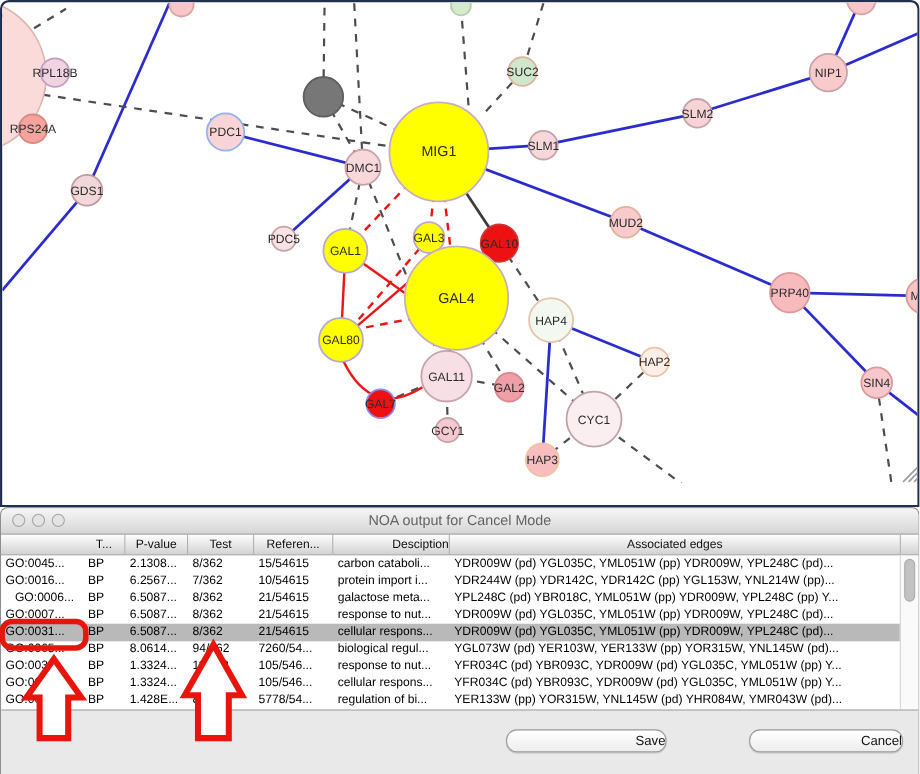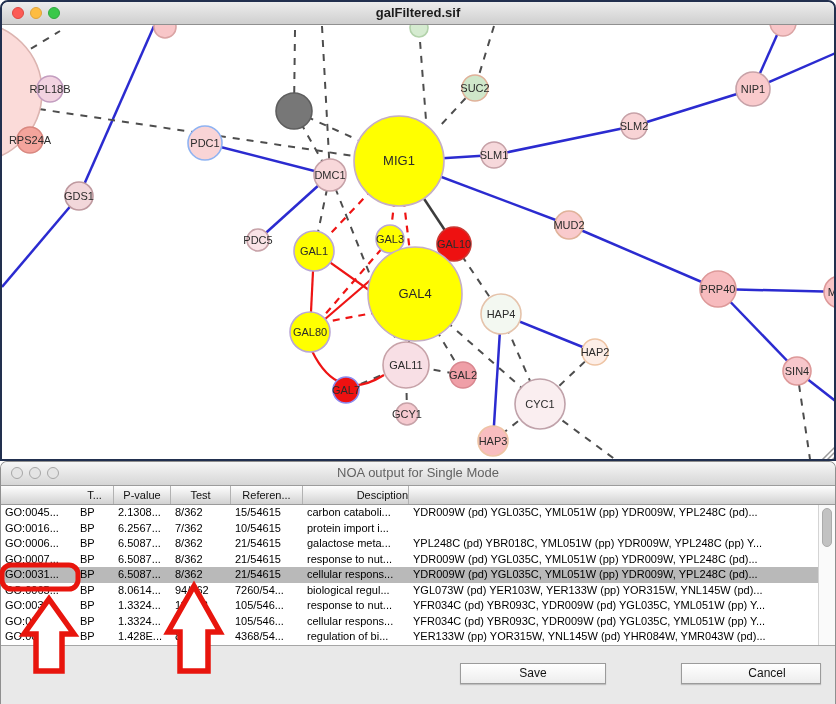--- a/index.html
+++ b/index.html
@@ -33,37 +33,31 @@
   #tbody{position:relative;height:140px;background:#fff;overflow:hidden;}
   .trow{display:flex;height:15.5px;font-size:11px;line-height:15.5px;white-space:nowrap;color:#000;}
   .trow.sel{background:#b9b9b9;}
   .tcell{box-sizing:border-box;padding-left:4px;overflow:hidden;flex-shrink:0;}
   #vscroll{position:absolute;right:0;top:0;width:17px;height:140px;background:#fafafa;
            border-left:1px solid #d4d4d4;box-sizing:border-box;}
   #vthumb{position:absolute;left:3px;top:3px;width:10px;height:39px;border-radius:6px;
           background:#c2c2c2;border:1px solid #ababab;box-sizing:border-box;}
   #btm-panel{height:60px;border-top:1px solid #a6a6a6;background:#e9e9e9;position:relative;}
   .btn{position:absolute;top:17px;height:21px;box-sizing:border-box;border:1px solid #9b9b9b;
-       border-radius:0;background:linear-gradient(#ffffff,#ededed);font-size:12px;
-       line-height:19px;text-align:center;color:#111;box-shadow:0 1px 1px rgba(0,0,0,.18);}
+       border-radius:10px;background:linear-gradient(#ffffff,#ededed);font-size:12px;
+       line-height:19px;text-align:right;color:#111;box-shadow:0 1px 1px rgba(0,0,0,.18);}
   #save-btn{left:459px;width:146px;}
   #cancel-btn{left:680px;width:140px;padding-left:32px;}
   
   #ann{position:absolute;left:0;top:0;z-index:60;pointer-events:none;}
 </style>
 </head>
 <body>
 
 <div id="win1">
-  <div class="titlebar1">
-    <span class="tl tl-red"></span>
-    <span class="tl tl-yellow"></span>
-    <span class="tl tl-green"></span>
-    <div class="title1">galFiltered.sif</div>
-  </div>
   <svg id="net" width="836" height="437" viewBox="0 21 836 437">
       <line stroke="#2b2bd0" stroke-width="2.5" fill="none" x1="152" y1="22" x2="77" y2="192"></line>
       <line stroke="#2b2bd0" stroke-width="2.5" fill="none" x1="77" y1="192" x2="0" y2="283"></line>
       <line stroke="#2b2bd0" stroke-width="2.5" fill="none" x1="25" y1="68" x2="0" y2="32"></line>
       <line stroke="#2b2bd0" stroke-width="2.5" fill="none" x1="203" y1="139" x2="328" y2="171"></line>
       <line stroke="#2b2bd0" stroke-width="2.5" fill="none" x1="328" y1="171" x2="256" y2="236"></line>
       <line stroke="#2b2bd0" stroke-width="2.5" fill="none" x1="397" y1="157" x2="492" y2="151"></line>
       <line stroke="#2b2bd0" stroke-width="2.5" fill="none" x1="492" y1="151" x2="632" y2="122"></line>
       <line stroke="#2b2bd0" stroke-width="2.5" fill="none" x1="632" y1="122" x2="751" y2="85"></line>
       <line stroke="#2b2bd0" stroke-width="2.5" fill="none" x1="751" y1="85" x2="779" y2="22"></line>
@@ -175,52 +169,54 @@
       <line x1="824" y1="457" x2="833" y2="448" stroke="#9a9a9a" stroke-width="1.5"></line>
       <line x1="829" y1="457" x2="833" y2="453" stroke="#9a9a9a" stroke-width="1.5"></line>
     </svg>
 </div>
 
 <div id="win2">
   <div class="titlebar2">
     <span class="tl2 tl2-1"></span>
     <span class="tl2 tl2-2"></span>
     <span class="tl2 tl2-3"></span>
-    <div class="title2">NOA output for Single Mode</div>
+    <div class="title2">NOA output for Cancel Mode</div>
   </div>
   <div id="thead">
       <div class="hcell" style="width: 75px; margin-top: 36px;">GO ID</div>
       <div class="hcell" style="width: 38px;">T...</div>
       <div class="hcell" style="width: 57px;">P-value</div>
       <div class="hcell" style="width: 60px;">Test</div>
       <div class="hcell" style="width: 72px;">Referen...</div>
       <div class="hcell" style="width: 106px; text-align: right;">Desciption</div>
+      <div class="hcell" style="width: 410px;">Associated edges</div>
       <div class="hcell" style="width: 18px; border-right: none;"></div>
     </div>
   <div id="tbody">
     <div id="rows-host">
         <div class="trow">
           <div class="tcell" style="width: 75px;">GO:0045...</div>
           <div class="tcell" style="width: 38px;">BP</div>
           <div class="tcell" style="width: 57px;">2.1308...</div>
           <div class="tcell" style="width: 60px;">8/362</div>
           <div class="tcell" style="width: 72px;">15/54615</div>
           <div class="tcell" style="width: 106px;">carbon cataboli...</div>
           <div class="tcell" style="width: 410px;">YDR009W (pd) YGL035C, YML051W (pp) YDR009W, YPL248C (pd)...</div>
         </div>
         <div class="trow">
           <div class="tcell" style="width: 75px;">GO:0016...</div>
           <div class="tcell" style="width: 38px;">BP</div>
           <div class="tcell" style="width: 57px;">6.2567...</div>
           <div class="tcell" style="width: 60px;">7/362</div>
           <div class="tcell" style="width: 72px;">10/54615</div>
           <div class="tcell" style="width: 106px;">protein import i...</div>
-        </div>
-        <div class="trow">
-          <div class="tcell" style="width: 75px;">GO:0006...</div>
+          <div class="tcell" style="width: 410px;">YDR244W (pp) YDR142C, YDR142C (pp) YGL153W, YNL214W (pp)...</div>
+        </div>
+        <div class="trow">
+          <div class="tcell" style="width: 75px; text-align: center;">GO:0006...</div>
           <div class="tcell" style="width: 38px;">BP</div>
           <div class="tcell" style="width: 57px;">6.5087...</div>
           <div class="tcell" style="width: 60px;">8/362</div>
           <div class="tcell" style="width: 72px;">21/54615</div>
           <div class="tcell" style="width: 106px;">galactose meta...</div>
           <div class="tcell" style="width: 410px;">YPL248C (pd) YBR018C, YML051W (pp) YDR009W, YPL248C (pp) Y...</div>
         </div>
         <div class="trow">
           <div class="tcell" style="width: 75px;">GO:0007...</div>
           <div class="tcell" style="width: 38px;">BP</div>
@@ -264,21 +260,21 @@
           <div class="tcell" style="width: 60px;">11/362</div>
           <div class="tcell" style="width: 72px;">105/546...</div>
           <div class="tcell" style="width: 106px;">cellular respons...</div>
           <div class="tcell" style="width: 410px;">YFR034C (pd) YBR093C, YDR009W (pd) YGL035C, YML051W (pp) Y...</div>
         </div>
         <div class="trow">
           <div class="tcell" style="width: 75px;">GO:0050...</div>
           <div class="tcell" style="width: 38px;">BP</div>
           <div class="tcell" style="width: 57px;">1.428E...</div>
           <div class="tcell" style="width: 60px;">80/362</div>
-          <div class="tcell" style="width: 72px;">4368/54...</div>
+          <div class="tcell" style="width: 72px;">5778/54...</div>
           <div class="tcell" style="width: 106px;">regulation of bi...</div>
           <div class="tcell" style="width: 410px;">YER133W (pp) YOR315W, YNL145W (pd) YHR084W, YMR043W (pd)...</div>
         </div>
       </div>
     <div id="vscroll">
       <div id="vthumb"></div>
     </div>
   </div>
   <div id="btm-panel">
     <div id="save-btn" class="btn">Save</div>

